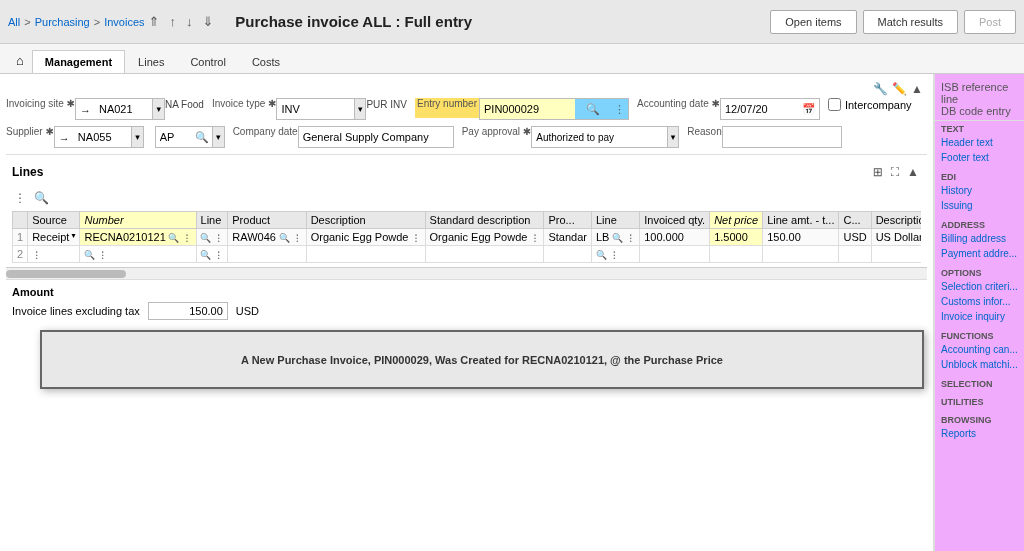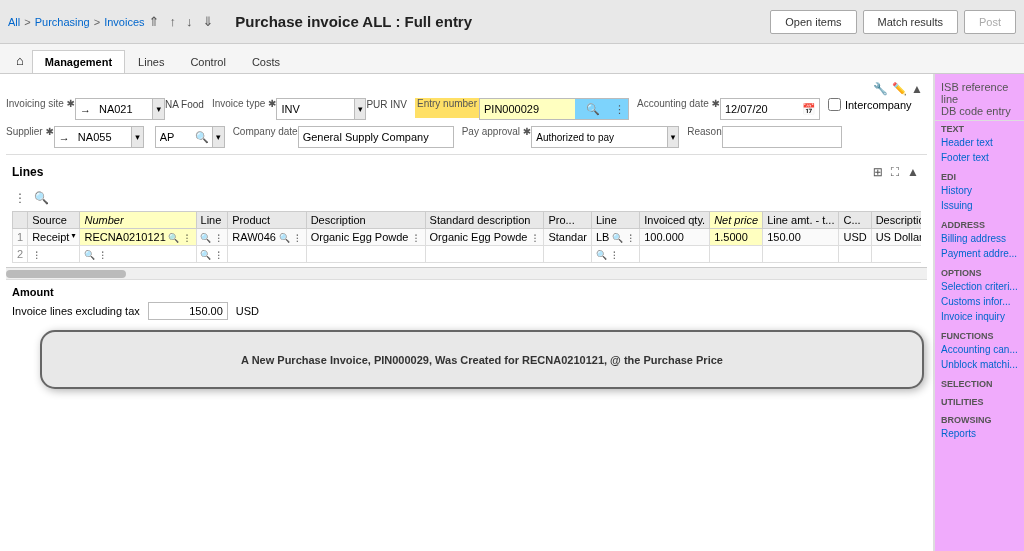--- a/index.html
+++ b/index.html
@@ -75,21 +75,21 @@
     .rp-link { color: #0066cc; padding: 2px 6px; cursor: pointer; display: block; font-size: 10px; }
 
     
     .notification-popup {
       position: absolute;
       top: 330px;
       left: 40px;
       right: 100px;
       background: #e8e8e8;
       border: 2px solid #666;
-      border-radius: 15px;
+      border-radius: 0;
       padding: 20px;
       text-align: center;
       font-size: 13px;
       font-weight: bold;
       color: #333;
       z-index: 100;
       box-shadow: 2px 2px 8px rgba(0,0,0,0.3);
     }
 
     

